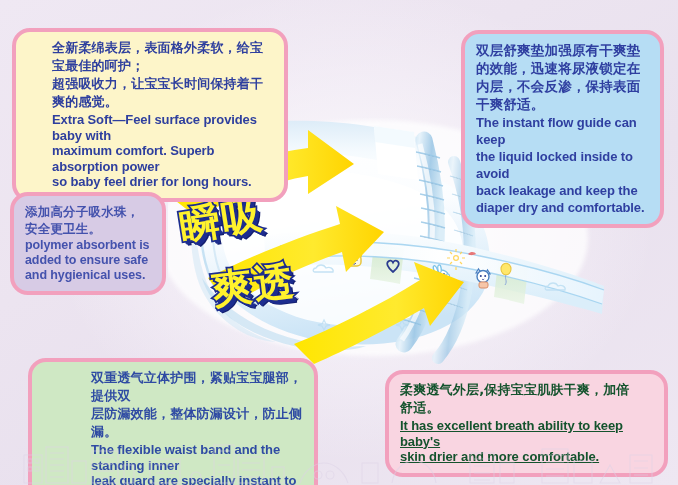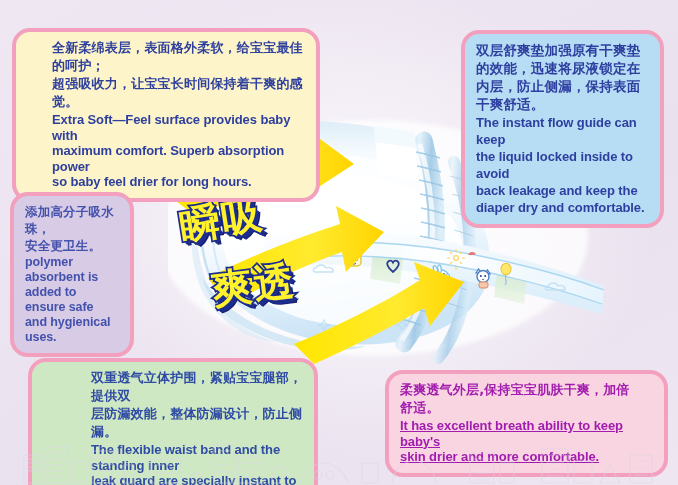--- a/index.html
+++ b/index.html
@@ -92,30 +92,30 @@
   .cap .en {
     font-family: "Liberation Sans", sans-serif;
     font-weight: 700;
     font-size: 12.5px;
     line-height: 15px;
     letter-spacing: -0.1px;
     margin: 1px 0 0 0;
     white-space: pre-line;
   }
 
-  #cap-soft-feel   { left: 12px;  top: 28px;  width: 308px; background: #fdf5c9; padding-left: 36px; }
-  #cap-polymer     { left: 10px;  top: 192px; width: 124px; background: #d7cbe5; }
+  #cap-soft-feel   { left: 12px;  top: 28px;  width: 276px; background: #fdf5c9; padding-left: 36px; }
+  #cap-polymer     { left: 10px;  top: 192px; width: 156px; background: #d7cbe5; }
   #cap-flow-guide  { left: 461px; top: 30px;  width: 203px; background: #b6ddf4; }
   #cap-leak-guard  { left: 28px;  top: 358px; width: 290px; background: #cfe8c4; }
   #cap-breathable  { left: 385px; top: 370px; width: 283px; background: #f9d5e1; }
 
   #cap-polymer .cn, #cap-polymer .en { color: #4452ad; }
   #cap-flow-guide .cn, #cap-flow-guide .en { color: #2f3fa0; }
   #cap-leak-guard .cn, #cap-leak-guard .en { color: #2f4ba3; margin-left: 48px; }
-  #cap-breathable .cn, #cap-breathable .en { color: #a21caf; }
+  #cap-breathable .cn, #cap-breathable .en { color: #14532d; }
   #cap-soft-feel .cn, #cap-soft-feel .en { color: #2e3f9e; }
 
   #cap-soft-feel .cn { font-size: 13px; line-height: 18px; }
   #cap-soft-feel .en { font-size: 13px; line-height: 15.5px; }
   #cap-flow-guide .cn { font-size: 13.5px; line-height: 18px; }
   #cap-flow-guide .en { font-size: 13px; line-height: 17px; }
   #cap-leak-guard .cn { font-size: 13px; line-height: 18px; }
   #cap-leak-guard .en { font-size: 13px; line-height: 15.5px; }
   #cap-breathable .cn { font-size: 13px; line-height: 18px; }
   #cap-breathable .en { font-size: 13px; line-height: 15.5px; text-decoration: underline; }
@@ -340,21 +340,21 @@
     <p class="cn">添加高分子吸水珠，
 安全更卫生。</p>
     <p class="en">polymer absorbent is
 added  to ensure safe
 and hygienical uses.</p>
   </div>
 
   <div class="cap" id="cap-flow-guide">
     <p class="cn">双层舒爽垫加强原有干爽垫
 的效能，迅速将尿液锁定在
-内层，防止侧漏，保持表面
+内层，不会反渗，保持表面
 干爽舒适。</p>
     <p class="en">The instant flow guide can keep
 the liquid locked inside to avoid
 back leakage and keep the
 diaper dry and comfortable.</p>
   </div>
 
   <div class="cap" id="cap-leak-guard">
     <p class="cn">双重透气立体护围，紧贴宝宝腿部，提供双
 层防漏效能，整体防漏设计，防止侧漏。</p>

